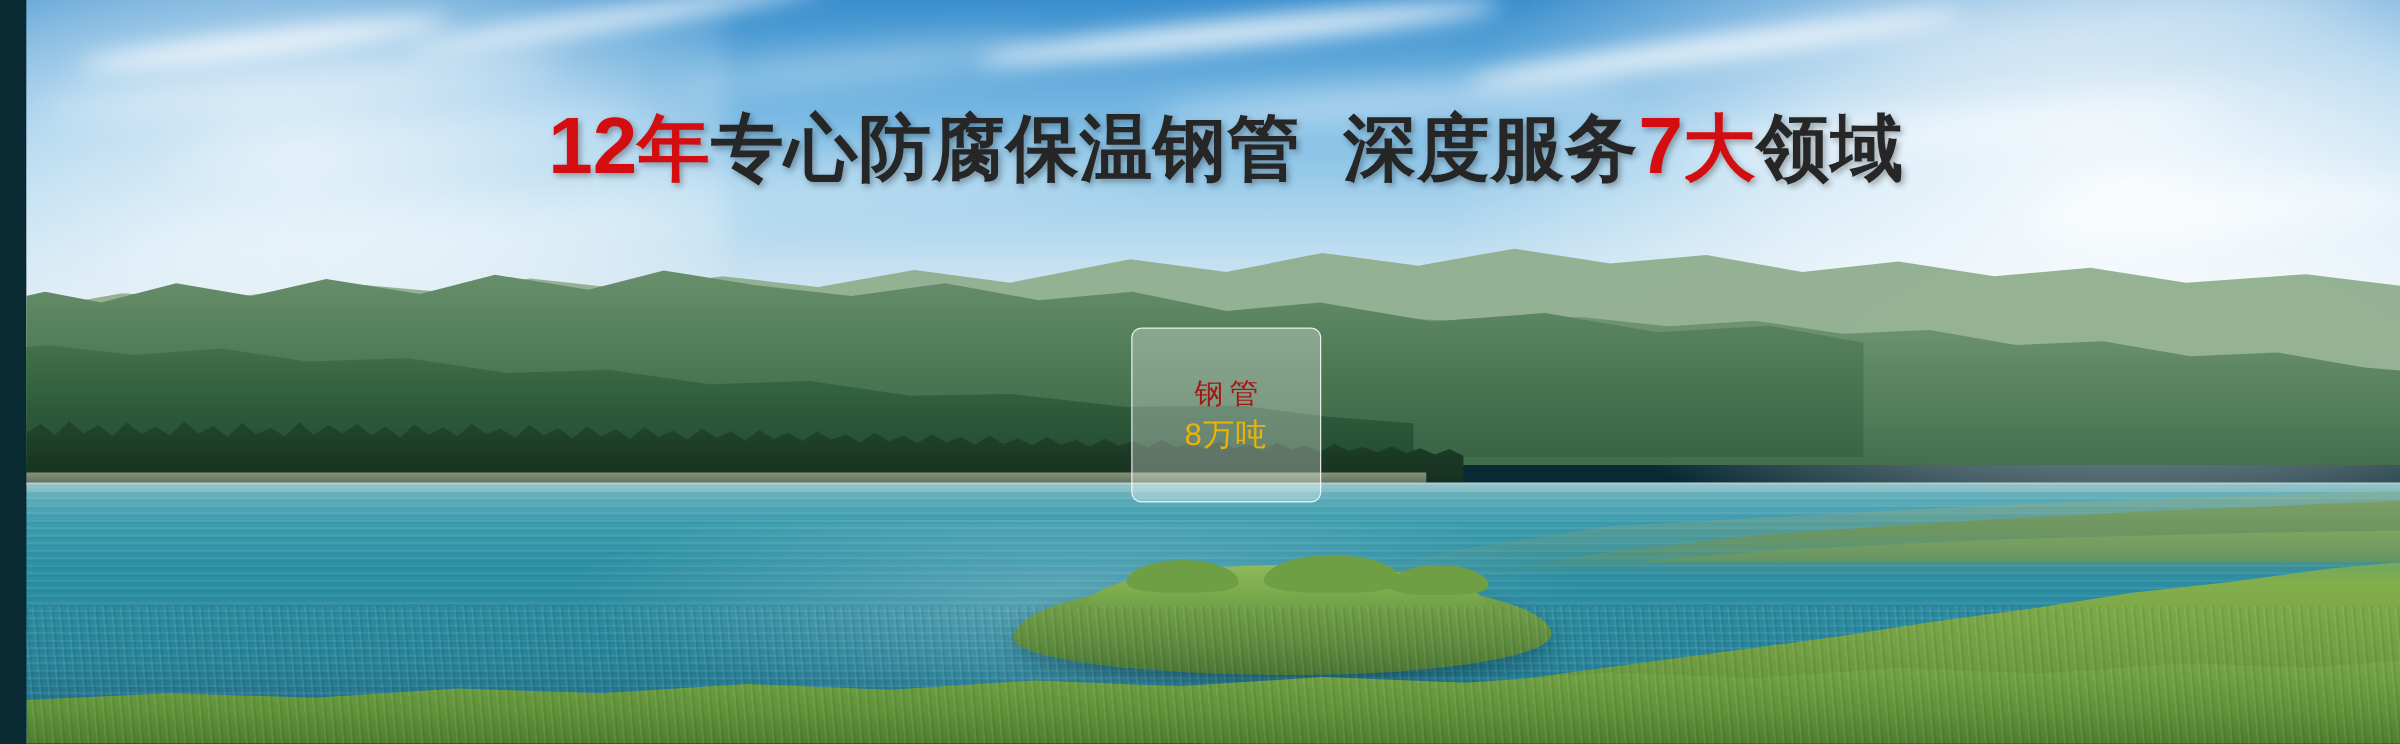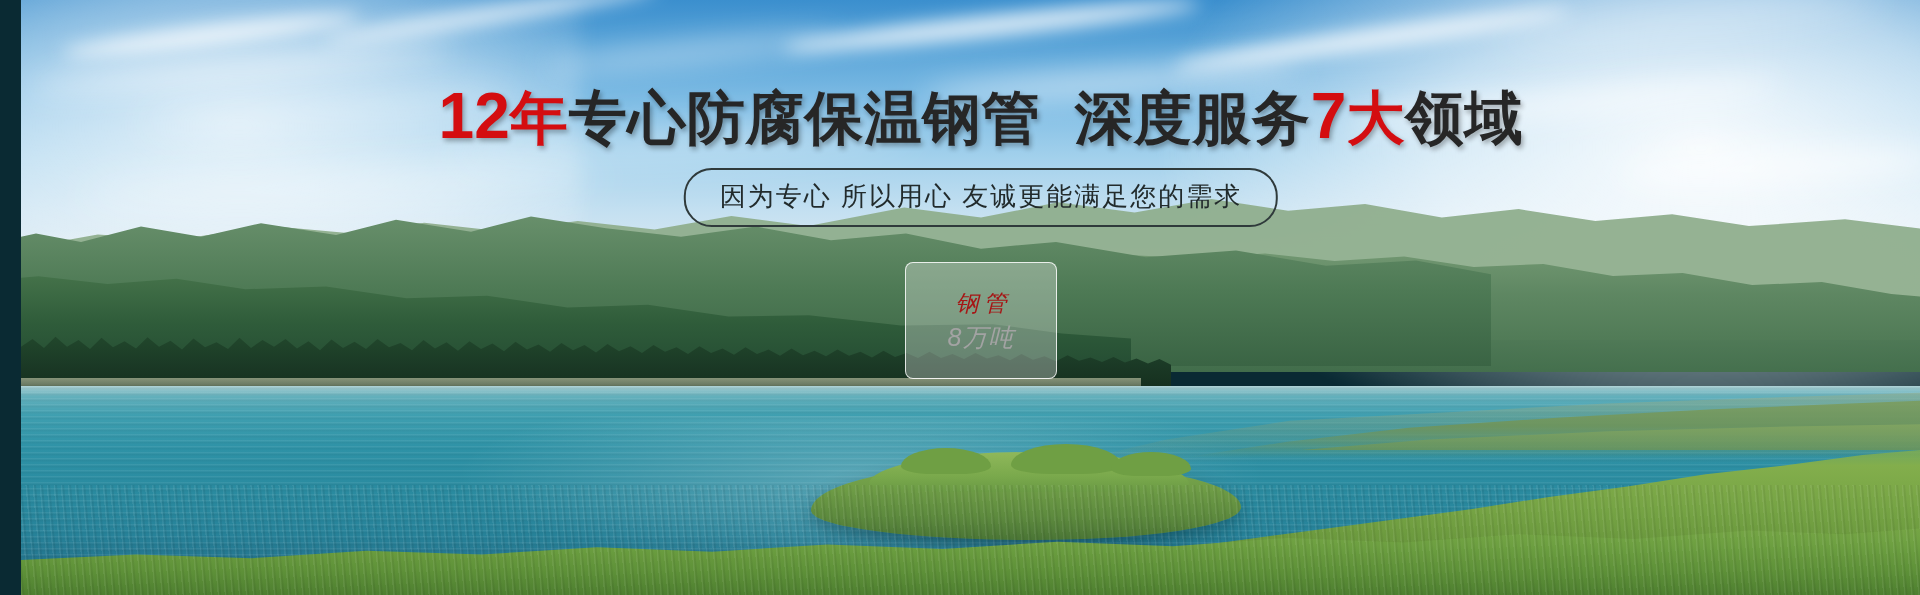--- a/index.html
+++ b/index.html
@@ -296,41 +296,40 @@
     background:transparent;
   }
 
   .cards {
     position:absolute; left:50%; top:262px;
     transform:translateX(-50%);
     display:flex;
     gap:18px;
   }
   .card {
-    width:152px; height:117px;
+    width:152px; height:140px;
     border:1px solid rgba(255,255,255,0.82);
     border-radius:8px;
     background:rgba(255,255,255,0.30);
     display:flex;
     flex-direction:column;
     align-items:center;
     justify-content:center;
     gap:10px;
-    font-style:italic;
   }
   .card-title {
     font-size:23px;
     color:#a61515;
     letter-spacing:5px;
     text-indent:5px;
     line-height:1;
   }
   .card-value {
     font-size:25px;
-    color:#a3a3a3;
+    color:#eab308;
     letter-spacing:1px;
     line-height:1;
     text-align:right;
   }
   .card-value sup {
     font-size:15px;
     vertical-align:super;
     line-height:0;
   }
 </style>
@@ -387,23 +386,20 @@
   <div class="grass-right"></div>
   <div class="grass-fg"></div>
   <div class="grass-texture"></div>
 
   <div class="content">
 
     <div class="headline">
       <span class="num">12</span><span class="red">年</span><span>专心防腐保温钢管</span><span class="gap"></span><span>深度服务</span><span class="num">7</span><span class="red">大</span><span>领域</span>
     </div>
 
-    <div class="subpill">
-      <span>因为专心 所以用心  友诚更能满足您的需求</span>
-    </div>
 
     <div class="cards">
 
       <div class="card">
         <div class="card-title">钢管</div>
         <div class="card-value">
           <span>8万吨</span>
         </div>
       </div>
 

